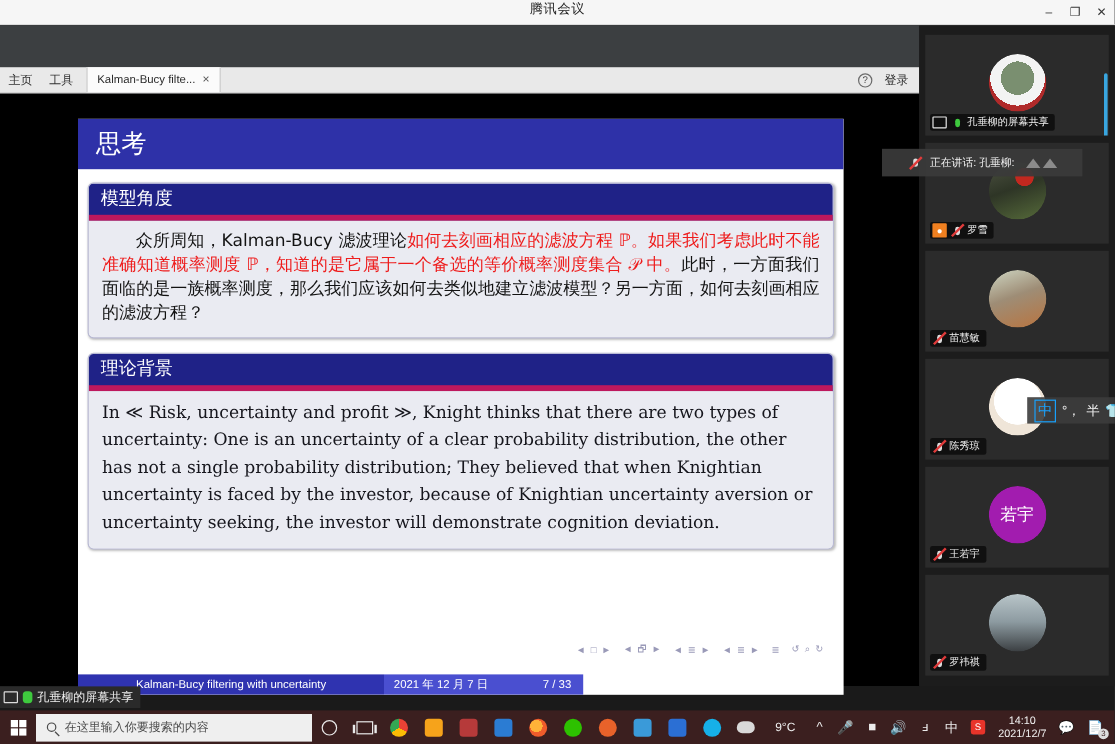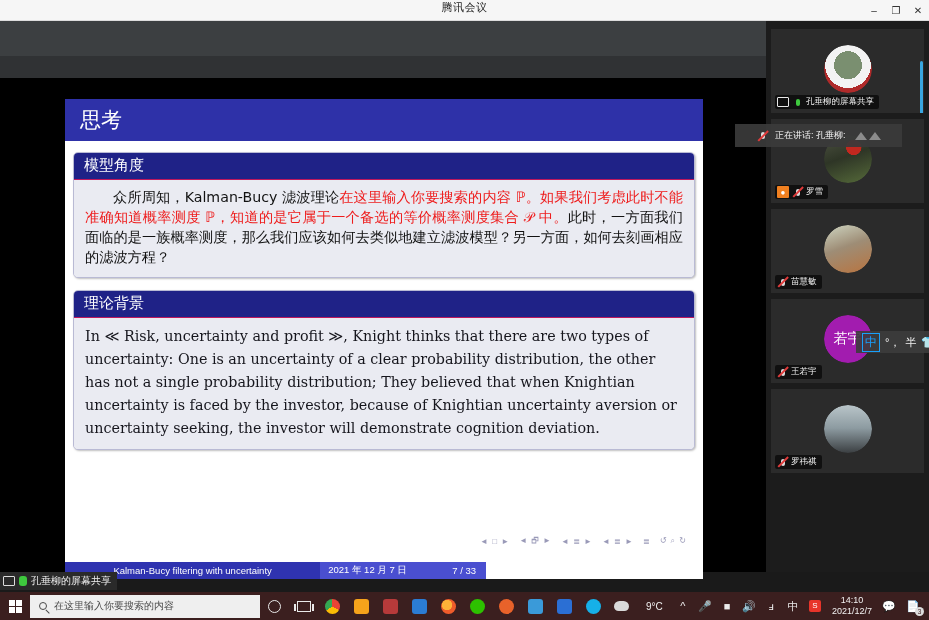--- a/index.html
+++ b/index.html
@@ -85,21 +85,21 @@
   .block {
     border: 1px solid #b9bad4; border-radius: 5px;
     overflow: hidden; margin-bottom: 12px;
     box-shadow: 1px 1px 2px rgba(0,0,0,.25);
     background: #ecedf4;
   }
   .block-head {
     background: #1f2287; color: #ffffff;
     font-size: 15px; padding: 3px 10px 4px 10px;
     font-family: "DejaVu Sans", sans-serif;
-    border-bottom: 1px solid #be185d;
+    border-bottom: 5px solid #be185d;
   }
   .block-body {
     background: #eaebf2; padding: 7px 11px 9px 11px;
     color: #121212; line-height: 1.42;
   }
   .cn { font-size: 14.2px; font-family: "DejaVu Sans", sans-serif; text-align: justify; }
   .cn .red { color: #ee1c1c; }
   .cn .indent { display: inline-block; width: 28px; }
   .en {
     font-size: 14.3px; font-family: "DejaVu Serif", serif;
@@ -280,33 +280,45 @@
       <div class="winbtn">❐</div>
       <div class="winbtn close">✕</div>
     </div>
   </div>
 
   <div class="share-area">
     <div class="share-inner">
 
       <div class="acro-top"></div>
 
+      <div class="acro-tabbar">
+        <div class="acro-menu">主页</div>
+        <div class="acro-menu">工具</div>
+        <div class="acro-tab">
+          <span>Kalman-Bucy filte...</span>
+          <span class="x">×</span>
+        </div>
+        <div class="acro-right">
+          <span class="help">?</span>
+          <span class="login">登录</span>
+        </div>
+      </div>
 
       <div class="pdf-bg"></div>
 
       <div class="slide">
         <div class="slide-title">思考</div>
 
         <div class="slide-body">
 
           <div class="block">
             <div class="block-head">模型角度</div>
             <div class="block-body">
               <div class="cn">
-                <span class="indent"></span><span>众所周知，Kalman-Bucy 滤波理论</span><span class="red">在这里输入你要搜索的内容 ℙ。</span><span class="red">如果我们考虑此时不能准确知道概率测度 ℙ，知道的是它属于一个备选的等价概率测度集合 𝒫 中。</span><span>此时，一方面我们面临的是一族概率测度，那么我们应该如何去类似地建立滤波模型？另一方面，如何去刻画相应的滤波方程？</span>
+                <span class="indent"></span><span>众所周知，Kalman-Bucy 滤波理论</span><span class="red">如何去刻画相应的滤波方程 ℙ。</span><span class="red">如果我们考虑此时不能准确知道概率测度 ℙ，知道的是它属于一个备选的等价概率测度集合 𝒫 中。</span><span>此时，一方面我们面临的是一族概率测度，那么我们应该如何去类似地建立滤波模型？另一方面，如何去刻画相应的滤波方程？</span>
               </div>
             </div>
           </div>
 
           <div class="block">
             <div class="block-head">理论背景</div>
             <div class="block-body">
               <div class="en">In ≪ Risk, uncertainty and profit ≫, Knight thinks that there are two types of uncertainty: One is an uncertainty of a clear probability distribution, the other has not a single probability distribution; They believed that when Knightian uncertainty is faced by the investor, because of Knightian uncertainty aversion or uncertainty seeking, the investor will demonstrate cognition deviation.</div>
             </div>
           </div>
@@ -370,20 +382,32 @@
       </div>
       <div class="tile-label">
         <span class="mic-off">
             <span class="body"></span>
             <span class="slash"></span>
           </span>
         <span>苗慧敏</span>
       </div>
     </div>
 
+    <div class="tile">
+      <div class="avatar">
+        <div class="av-art av-cat"></div>
+      </div>
+      <div class="tile-label">
+        <span class="mic-off">
+            <span class="body"></span>
+            <span class="slash"></span>
+          </span>
+        <span>陈秀琼</span>
+      </div>
+    </div>
 
     <div class="tile">
       <div class="avatar">
         <div class="av-initials">若宇</div>
       </div>
       <div class="tile-label">
         <span class="mic-off">
             <span class="body"></span>
             <span class="slash"></span>
           </span>

